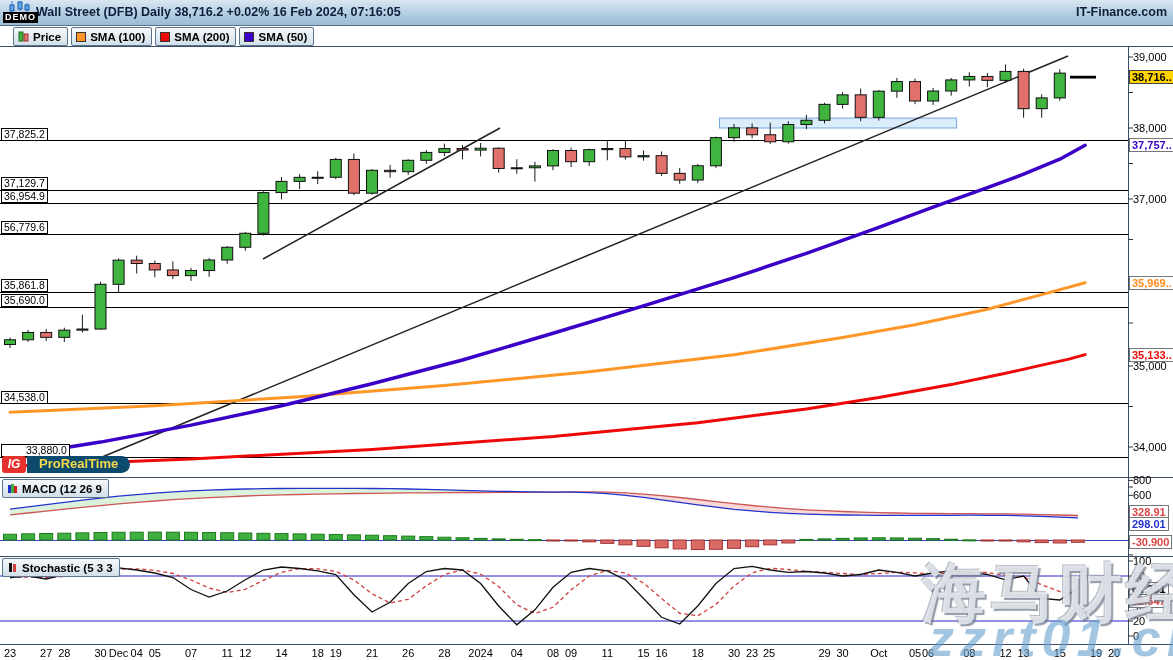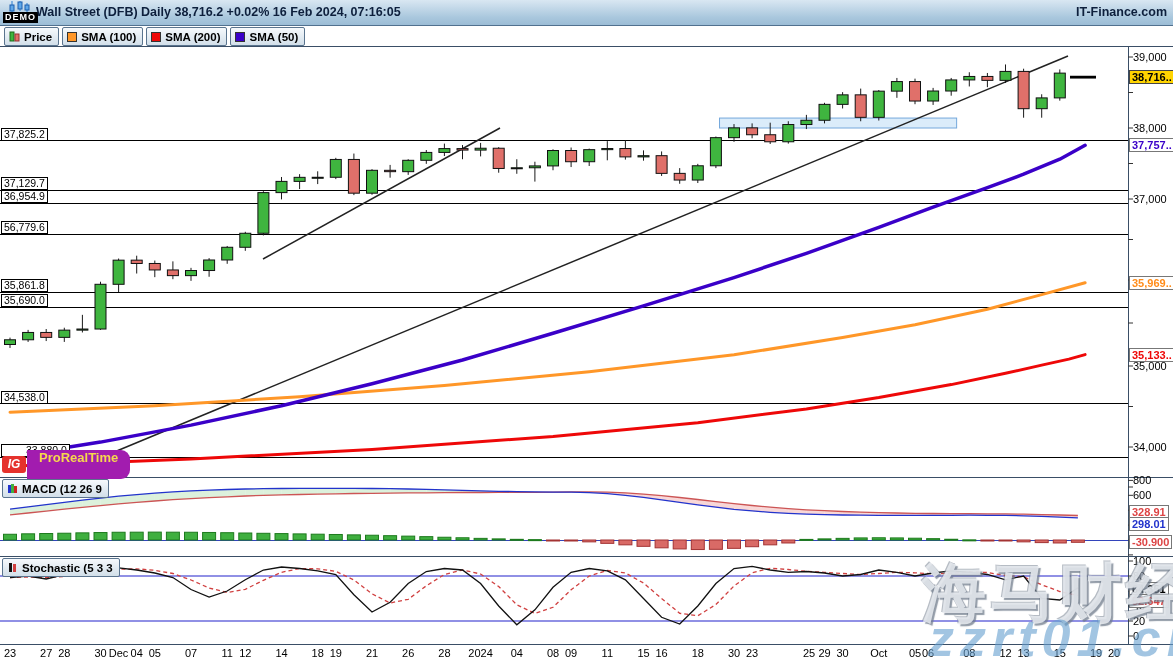--- a/index.html
+++ b/index.html
@@ -7,38 +7,38 @@
     font-family:"Liberation Sans",sans-serif;position:relative}
   #stage{position:absolute;left:0;top:0;width:1173px;height:660px;overflow:hidden}
   .titlebar{position:absolute;left:0;top:0;width:1173px;height:26px;
     background:linear-gradient(#d9e7f2,#a9c7dd 70%,#9cbdd6);border-bottom:1px solid #51718f}
   .demo{position:absolute;left:3px;top:12px;background:#000;color:#fff;font-size:9px;
     font-weight:bold;padding:0 2px;letter-spacing:1px;line-height:11px}
   .minicdl{position:absolute;left:8px;top:1px}
   .title{position:absolute;left:36px;top:5px;font-size:12.5px;font-weight:bold;color:#0d1f3c;white-space:nowrap}
   .brand{position:absolute;right:6px;top:5px;font-size:12.5px;font-weight:bold;color:#0d1f3c}
   .legendbar{position:absolute;left:0;top:27px;width:1173px;height:36px;background:#fff;
-    display:flex;gap:3px;padding-left:4px;align-items:flex-start}
+    display:flex;gap:3px;padding-left:13px;align-items:flex-start}
   .chip{display:inline-flex;align-items:center;gap:4px;background:linear-gradient(#f6f9fc,#d2dfe9);
     border:1px solid #5a748e;border-radius:2px;padding:0 6px 0 4px;font-size:11.5px;font-weight:bold;
     color:#000;height:19px;white-space:nowrap}
   .sw{width:10px;height:10px;border:1px solid #333;display:inline-block}
   .indchip{position:absolute;z-index:5}
   .lvl{position:absolute;left:1px;background:#fff;border:1px solid #000;font-size:10.5px;
     line-height:11px;height:13px;padding:0 2px;white-space:nowrap;z-index:4}
   .ax{position:absolute;left:1133px;font-size:11px;color:#000;transform:translateY(-50%);z-index:4;white-space:nowrap}
   .vbox{position:absolute;left:1129px;transform:translateY(-50%);font-size:11px;font-weight:bold;
     background:#fff;border:1px solid #777;padding:0 2px;line-height:12px;white-space:nowrap;z-index:6}
   .xlab{position:absolute;font-size:11px;color:#000;transform:translateX(-50%);top:647px;z-index:4;white-space:nowrap}
   .xstrip{position:absolute;left:0;top:645px;width:1173px;height:15px;background:#fff;z-index:3}
   .iglogo{position:absolute;left:2px;top:456px;height:17px;display:flex;align-items:center;z-index:5}
   .igsq{background:#e5322d;color:#fff;font-weight:bold;font-style:italic;font-size:12px;
     border-radius:3px;width:24px;height:17px;text-align:center;line-height:17px}
-  .prt{background:#a21caf;border-radius:0 9px 9px 0;color:#f6d94d;font-weight:bold;font-size:13px;
-    padding:0 12px;height:29px;line-height:16px;margin-left:1px}
+  .prt{background:#0c4a6e;border-radius:0 9px 9px 0;color:#f6d94d;font-weight:bold;font-size:13px;
+    padding:0 12px;height:17px;line-height:16px;margin-left:1px}
   .wm-cn{position:absolute;left:922px;top:550px;font-size:64px;font-weight:bold;letter-spacing:4px;
     color:rgba(233,236,241,0.85);text-shadow:2px 2px 1px rgba(110,122,138,0.75),-1px -1px 0 rgba(110,122,138,0.5);
     z-index:9;pointer-events:none;white-space:nowrap}
   .wm-site{position:absolute;left:928px;top:608px;font-size:52px;font-weight:bold;font-style:italic;
     letter-spacing:6px;color:rgba(100,158,206,0.6);z-index:9;pointer-events:none;white-space:nowrap}
   svg#chart{position:absolute;left:0;top:0;z-index:2}
 </style>
 </head>
 <body>
 
@@ -469,21 +469,21 @@
       <div class="xlab" style="left: 480.6px;">2024</div>
       <div class="xlab" style="left: 516.8px;">04</div>
       <div class="xlab" style="left: 553px;">08</div>
       <div class="xlab" style="left: 571.1px;">09</div>
       <div class="xlab" style="left: 607.3px;">11</div>
       <div class="xlab" style="left: 643.5px;">15</div>
       <div class="xlab" style="left: 661.6px;">16</div>
       <div class="xlab" style="left: 697.8px;">18</div>
       <div class="xlab" style="left: 734px;">30</div>
       <div class="xlab" style="left: 752.1px;">23</div>
-      <div class="xlab" style="left: 809px;">25</div>
+      <div class="xlab" style="left: 769px;">25</div>
       <div class="xlab" style="left: 824.5px;">29</div>
       <div class="xlab" style="left: 842.6px;">30</div>
       <div class="xlab" style="left: 878.8px;">Oct</div>
       <div class="xlab" style="left: 915px;">05</div>
       <div class="xlab" style="left: 928px;">06</div>
       <div class="xlab" style="left: 969.3px;">08</div>
       <div class="xlab" style="left: 1005.5px;">12</div>
       <div class="xlab" style="left: 1023.6px;">13</div>
       <div class="xlab" style="left: 1059.8px;">15</div>
       <div class="xlab" style="left: 1096px;">19</div>

